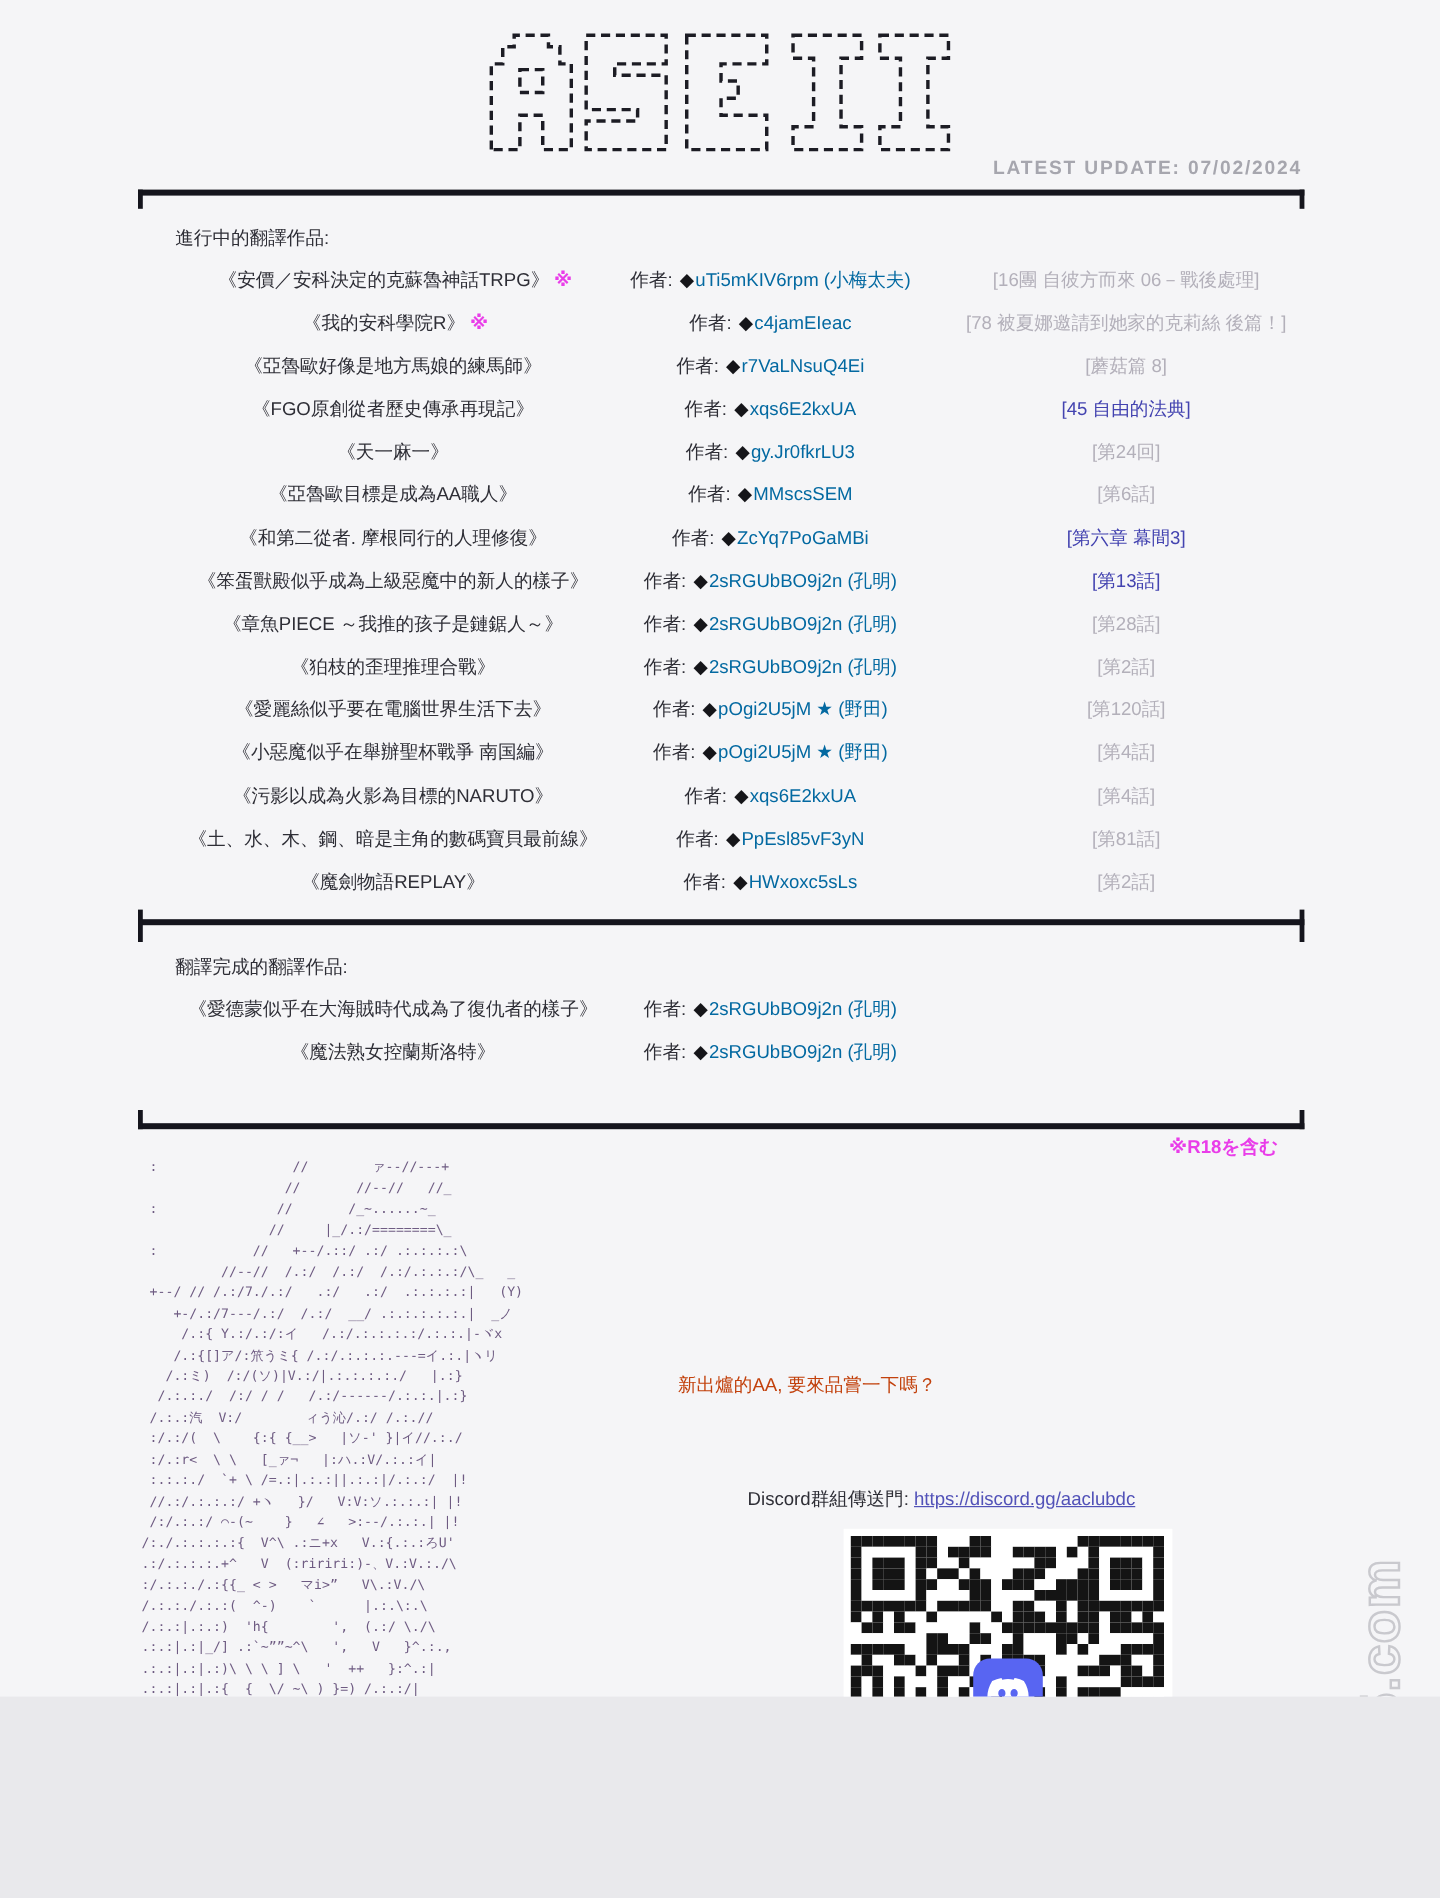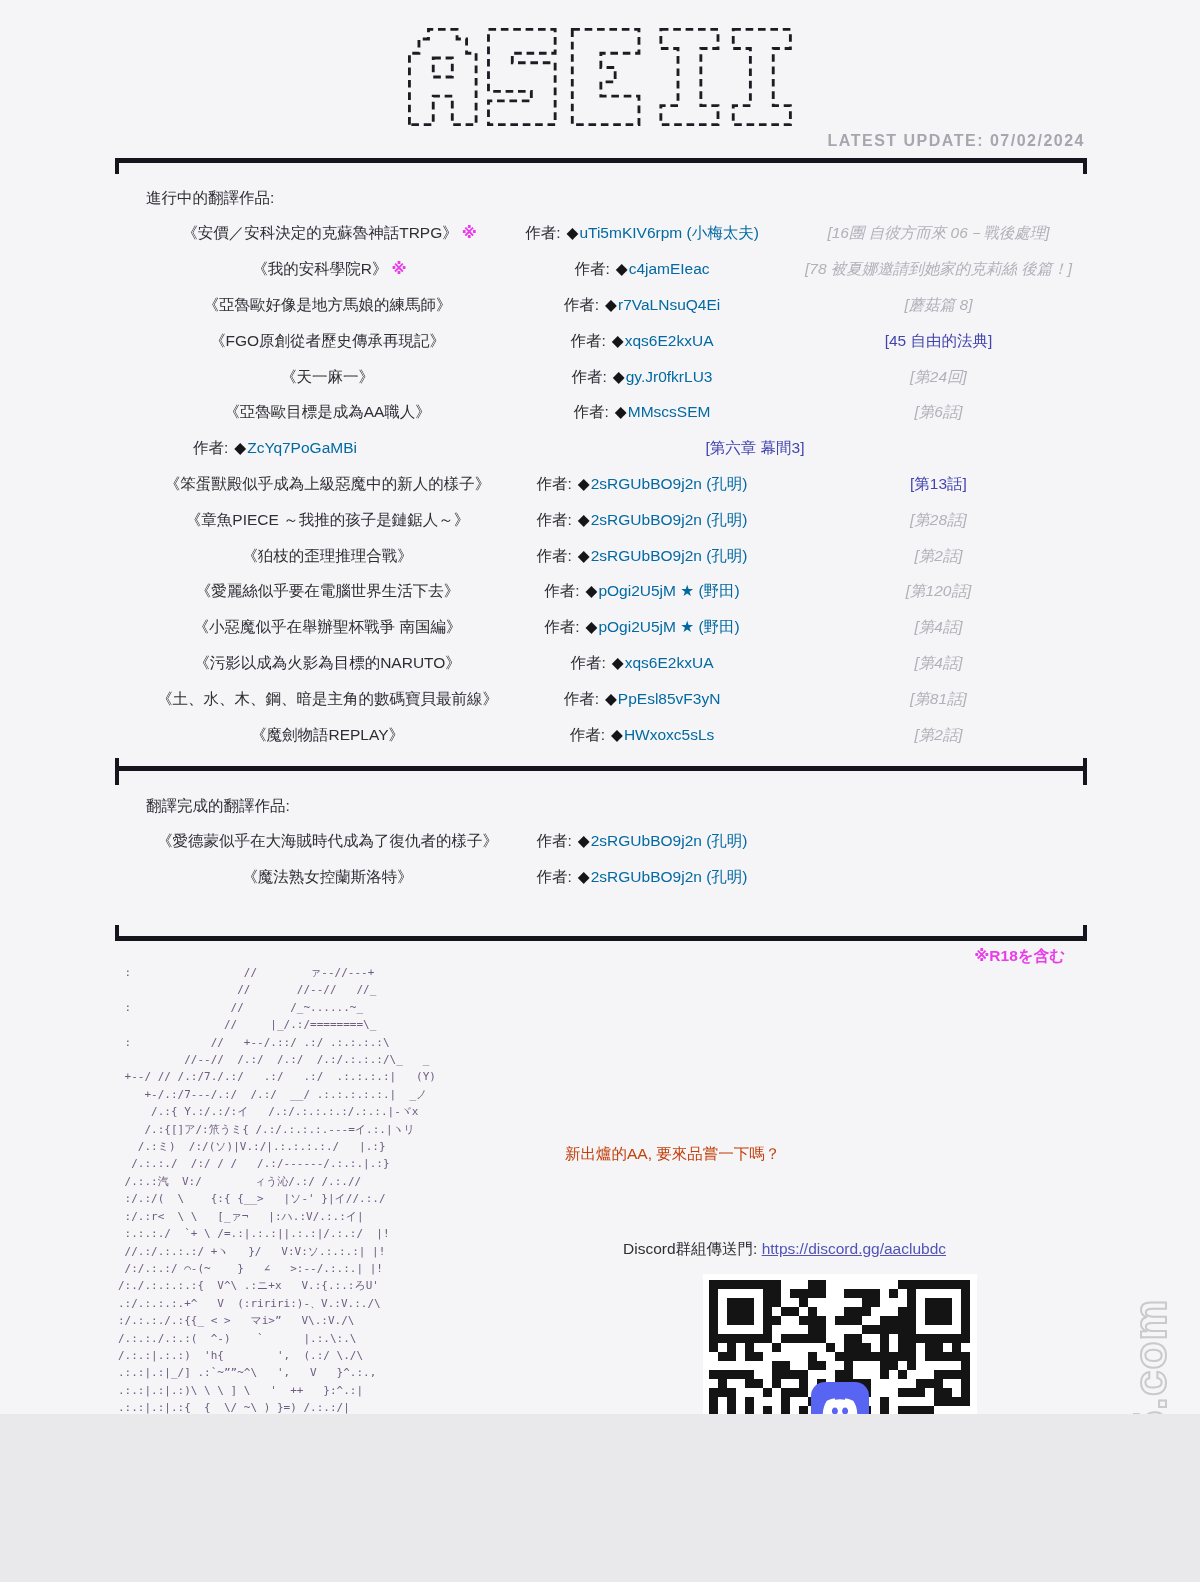--- a/index.html
+++ b/index.html
@@ -27,21 +27,21 @@
   .section { position:absolute; left:130px; width:960px;margin-left:16px; }
   .section-heading { height:36px; display:flex; align-items:center; font-size:15.5px; color:#2e2e36; }
   .work-row { height:35.8px; display:flex; align-items:center; font-size:15.5px;text-align:center; }
   .col-title  { width:367px; white-space:nowrap; }
   .col-author { width:258px; white-space:nowrap; }
   .col-status { flex:1; white-space:nowrap; }
   .r18 { color:#e93de9; font-weight:bold; margin-left:4px; }
   .author-label { color:#2e2e36; margin-right:6px; }
   .diamond { color:#151519; margin-right:1px; }
   .author-id { color:#0369a1; }
-  .col-status.muted { color:#b3b0ba;font-style:italic; }
+  .col-status.muted { color:#b3b0ba; }
   .col-status.link  { color:#4343b0; }
   .r18-note {
     position:absolute; right:135px; top:946px;
     font-size:15.5px; color:#e93de9; font-weight:bold;
   }
   
   .ascii-art {
     position:absolute; left:118px; top:964px;
     font-family:"DejaVu Sans Mono","Liberation Mono",monospace;
     font-size:11px; line-height:17.4px; color:#6e5b82; white-space:pre;
@@ -156,20 +156,23 @@
           <div class="col-title">
             <span>《亞魯歐目標是成為AA職人》</span><span class="r18"></span>
           </div>
           <div class="col-author">
             <span class="author-label">作者:</span><span class="diamond">◆</span><span class="author-id">MMscsSEM</span>
           </div>
           <div class="col-status muted">[第6話]</div>
         </div>
 
         <div class="work-row">
+          <div class="col-title">
+            <span>《和第二從者. 摩根同行的人理修復》</span><span class="r18"></span>
+          </div>
           <div class="col-author">
             <span class="author-label">作者:</span><span class="diamond">◆</span><span class="author-id">ZcYq7PoGaMBi</span>
           </div>
           <div class="col-status link">[第六章 幕間3]</div>
         </div>
 
         <div class="work-row">
           <div class="col-title">
             <span>《笨蛋獸殿似乎成為上級惡魔中的新人的樣子》</span><span class="r18"></span>
           </div>

